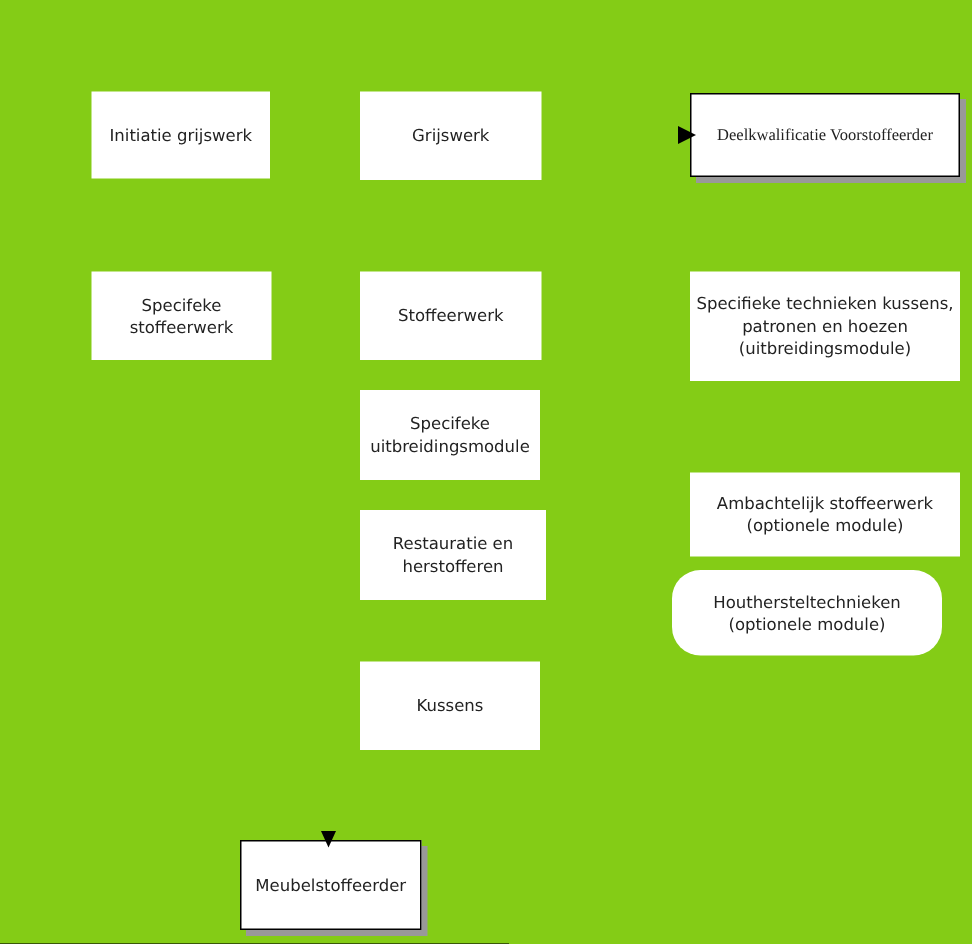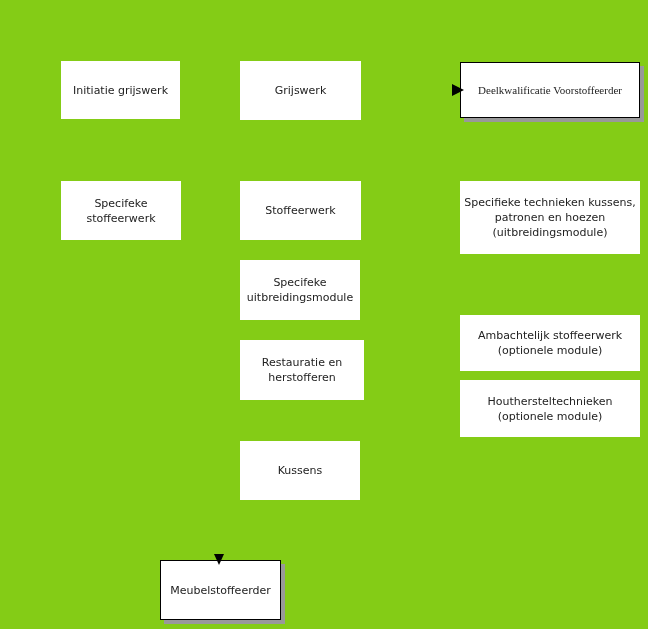--- a/index.html
+++ b/index.html
@@ -38,21 +38,21 @@
   
   .n-grijswerk             { left: 240px; top: 61px;  width: 121px; height: 59px; }
   .n-stoffeerwerk          { left: 240px; top: 181px; width: 121px; height: 59px; }
   .n-specifeke             { left: 240px; top: 260px; width: 120px; height: 60px; }
   .n-restauratie           { left: 240px; top: 340px; width: 124px; height: 60px; }
   .n-kussens               { left: 240px; top: 441px; width: 120px; height: 59px; text-align: right; }
   
   .n-deelkwalificatie      { left: 460px; top: 62px;  width: 180px; height: 56px; font-family: Liberation Serif, serif; }
   .n-specifieke-technieken { left: 460px; top: 181px; width: 180px; height: 73px; }
   .n-ambachtelijk          { left: 460px; top: 315px; width: 180px; height: 56px; }
-  .n-houtherstel           { left: 460px; top: 380px; width: 180px; height: 57px; }
+  .n-houtherstel           { left: 448px; top: 380px; width: 180px; height: 57px; border-radius: 19px; }
   
   .n-meubelstoffeerder     { left: 160px; top: 560px; width: 121px; height: 60px; }
 
   .arrowhead-right {
     position: absolute;
     left: 452px;
     top: 84px;
     width: 0; height: 0;
     border-top: 6px solid transparent;
     border-bottom: 6px solid transparent;

